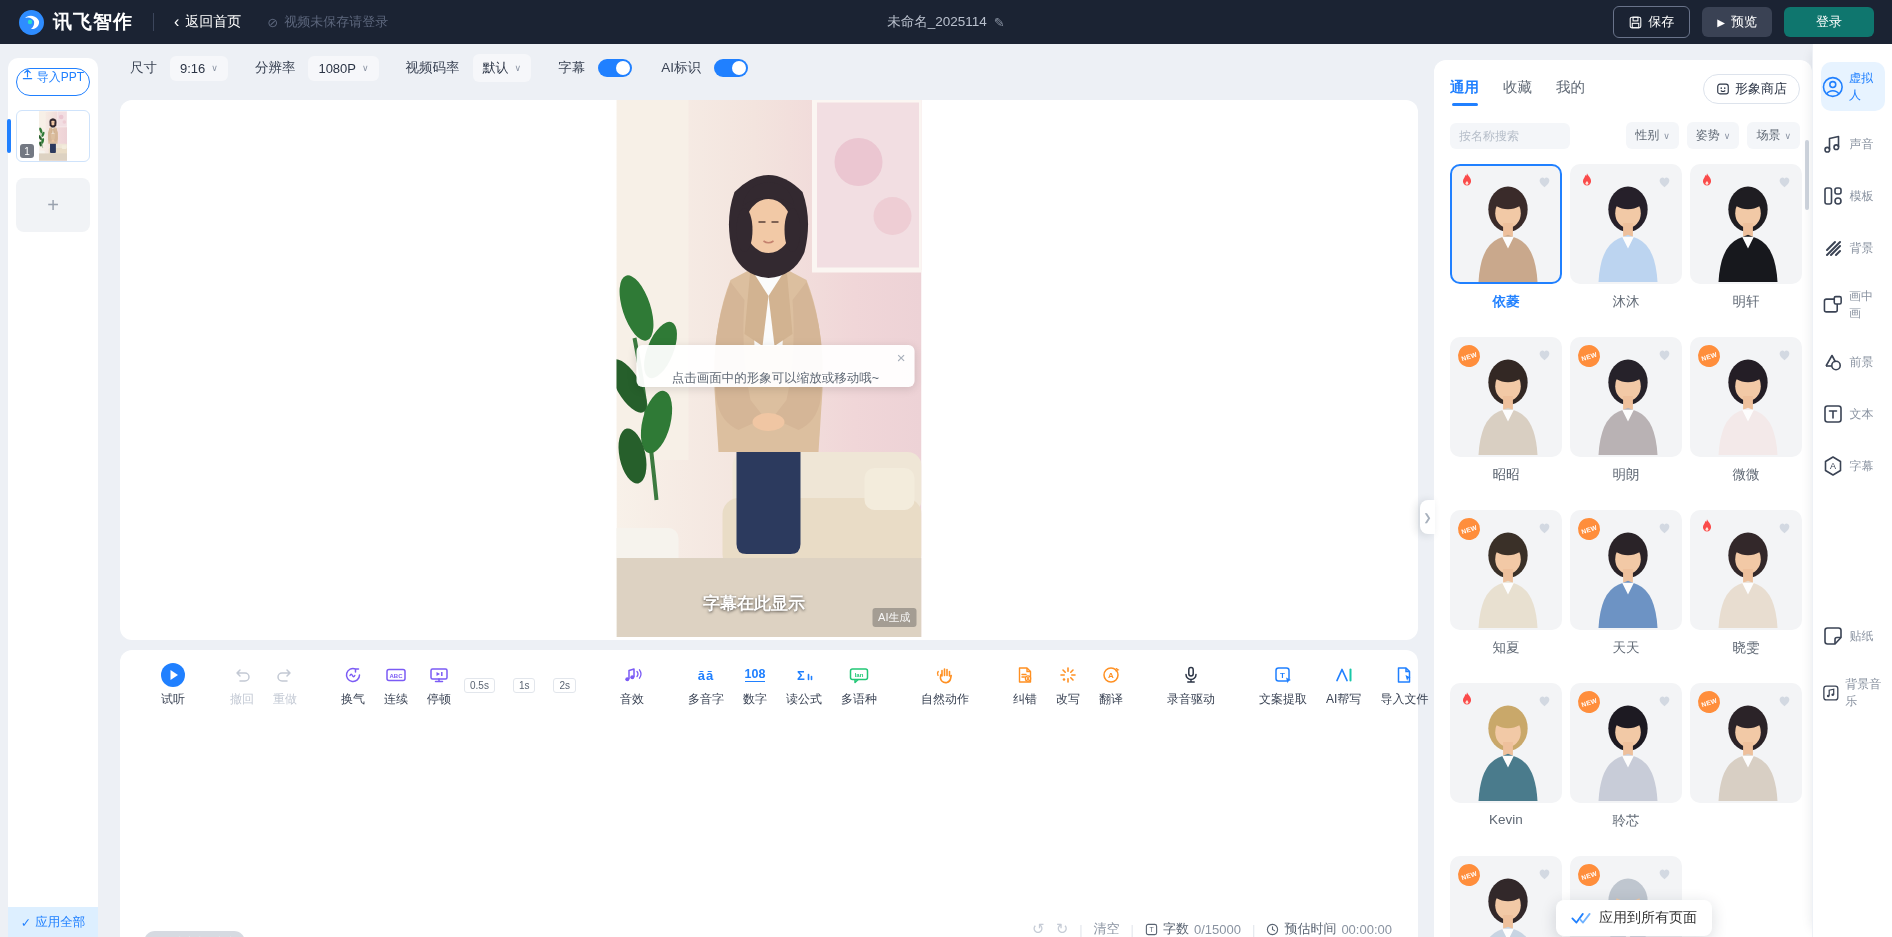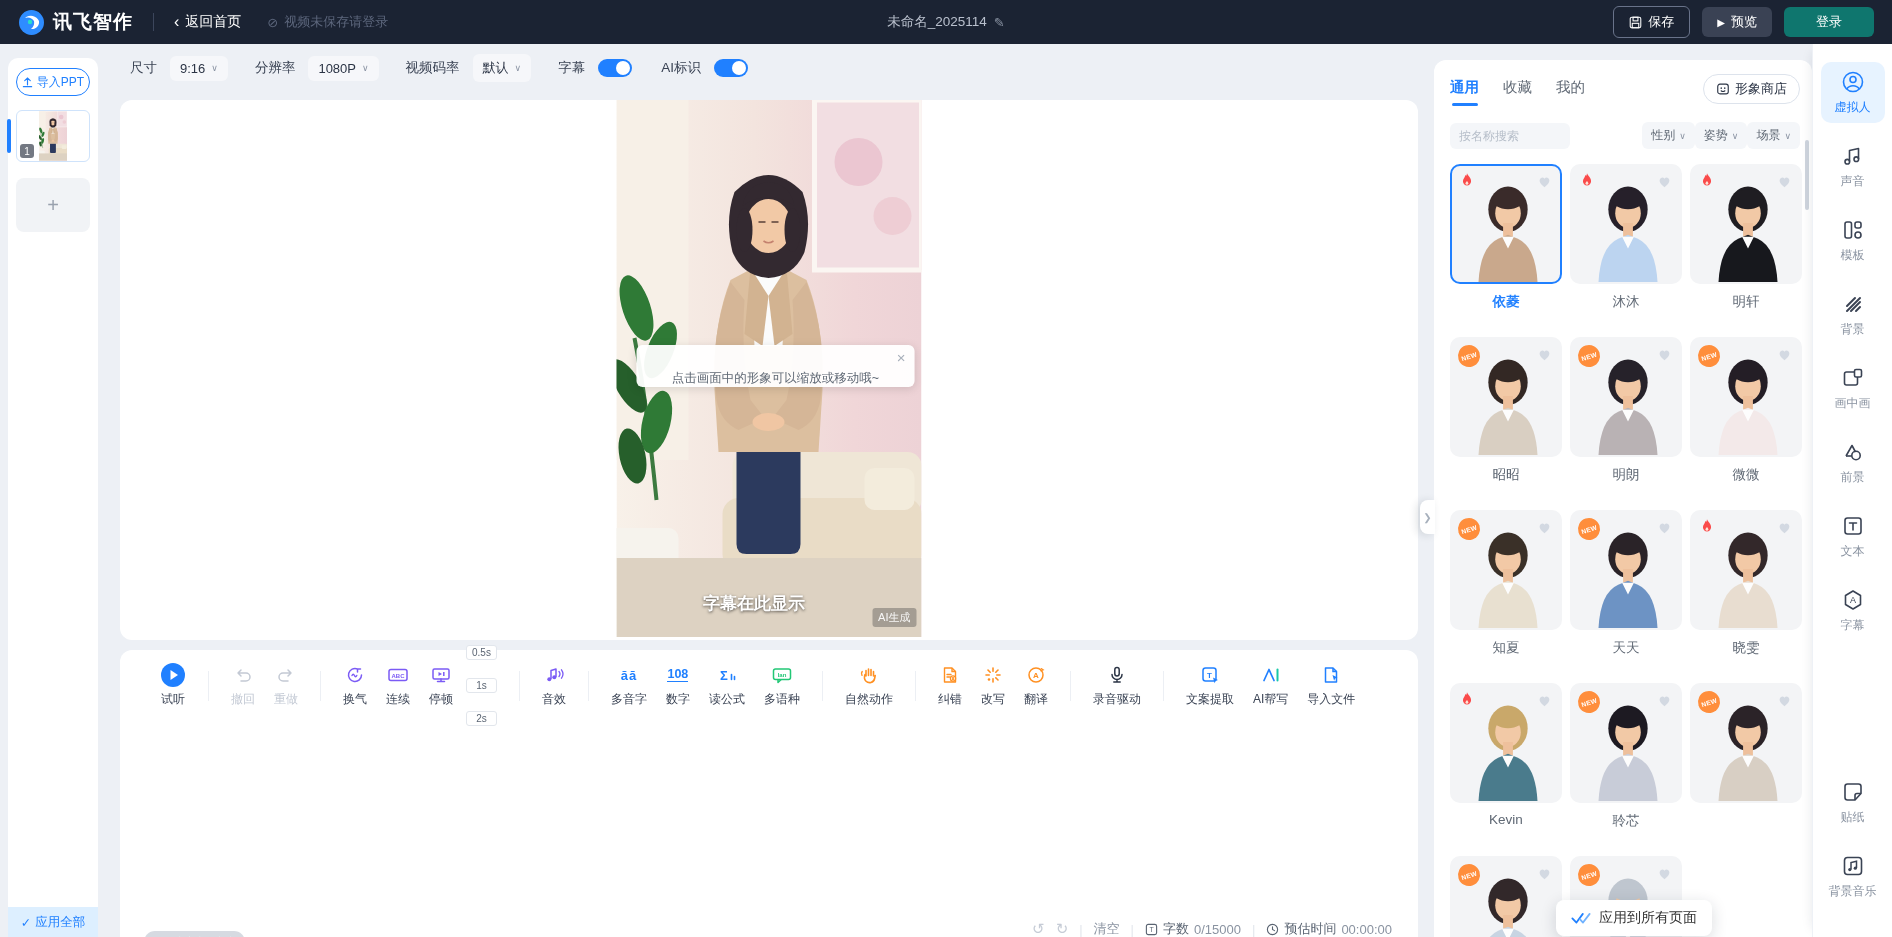--- a/index.html
+++ b/index.html
@@ -27,21 +27,21 @@
   
   .settings{position:absolute;left:130px;top:48px;height:40px;display:flex;align-items:center;gap:13px;z-index:5}
   .set-label{font-size:13.5px;color:#3a4354}
   .set-pill{display:flex;align-items:center;gap:6px;background:#f6f7fa;border-radius:6px;padding:5px 10px;font-size:13px;color:#2b3445;cursor:pointer;margin-right:14px}
   .vee{font-size:9px;color:#8a93a3}
   .toggle{width:34px;height:18px;border-radius:9px;background:#2080ff;position:relative;cursor:pointer;margin-right:16px}
   .toggle::after{content:"";position:absolute;right:2px;top:2px;width:14px;height:14px;border-radius:50%;background:#fff}
 
   
   .slides{position:absolute;left:8px;top:58px;width:90px;bottom:0;background:#fff;border-radius:10px 10px 0 0;padding:10px 8px;z-index:6}
-  .import-btn{height:28px;border:1px solid #2080ff;border-radius:15px;color:#2080ff;font-size:12px;display:flex;align-items:center;justify-content:center;gap:4px;cursor:pointer}
+  .import-btn{height:28px;border:1px solid #2080ff;border-radius:15px;color:#2080ff;font-size:12px;display:flex;align-items:flex-start;justify-content:center;gap:4px;cursor:pointer}
   .slide-thumb{margin-top:14px;width:74px;height:52px;background:#fff;border:1px solid #cfe3fb;border-radius:6px;position:relative;display:flex;align-items:center;justify-content:center;cursor:pointer}
   .slide-thumb::before{content:"";position:absolute;left:-10px;top:8px;width:4px;height:34px;border-radius:2px;background:#2080ff}
   .slide-num{position:absolute;left:3px;bottom:3px;width:14px;height:14px;background:rgba(90,96,108,.85);color:#fff;font-size:10px;border-radius:3px;display:flex;align-items:center;justify-content:center}
   .add-tile{margin-top:16px;width:74px;height:54px;background:#f1f3f6;border-radius:8px;display:flex;align-items:center;justify-content:center;color:#99a1ae;font-size:20px;cursor:pointer}
   .apply-all{position:absolute;left:0;right:0;bottom:0;height:30px;background:#ddefff;color:#2080ff;font-size:12.5px;display:flex;align-items:center;justify-content:center;gap:4px;cursor:pointer}
 
   
   .canvas-card{position:absolute;left:120px;top:100px;width:1298px;height:540px;background:#fff;border-radius:12px;z-index:3}
   .video{position:absolute;left:50%;transform:translateX(-50%);top:0;width:305px;height:537px;overflow:hidden}
   .v-tooltip{position:absolute;left:20px;top:245px;width:278px;height:42px;background:rgba(255,255,255,.95);border-radius:6px;box-shadow:0 2px 10px rgba(0,0,0,.13);display:flex;align-items:flex-end;justify-content:center;font-size:12.5px;color:#5f6874;z-index:4}
@@ -53,57 +53,57 @@
   .editor{position:absolute;left:120px;top:650px;width:1298px;height:300px;background:#fff;border-radius:12px;z-index:3}
   .tb-row{display:flex;align-items:center;gap:19px;padding:9px 0 0 40px;height:62px}
   .tb-item{display:flex;flex-direction:column;align-items:center;gap:4px;cursor:pointer}
   .tb-item .ib{height:24px;display:flex;align-items:center;justify-content:center}
   .tb-item .lb{font-size:12px;color:#3a4354;white-space:nowrap}
   .tb-item.disabled .lb{color:#c3c9d4}
   .tb-sep{width:1px;height:30px;background:#eceff4;margin:0 3px}
   .blue-g{color:#2080ff;font-weight:bold}
   .g-duoyin{font-size:13px;letter-spacing:1px}
   .g-num{font-size:12.5px;border-bottom:1.5px solid #2080ff;line-height:13px}
-  .pause-pills{display:flex;flex-direction:column;gap:18px;margin-left:-6px}
+  .pause-pills{display:flex;flex-direction:row;gap:18px;margin-left:-6px}
   .pp{border:1px solid #e2e6ec;border-radius:3px;font-size:10px;color:#5a6472;padding:0 5px;height:15px;line-height:14px;text-align:center;cursor:pointer;background:#fff}
   .ed-status{position:absolute;right:26px;bottom:12px;display:flex;align-items:center;gap:11px;font-size:13px;color:#5a6472}
   .ed-status .dim{color:#c6ccd6;font-size:15px;cursor:pointer}
   .ed-status .sep{color:#e3e7ed}
   .ed-status .grp{display:flex;align-items:center;gap:5px;cursor:pointer}
   .ai-note{position:absolute;left:24px;bottom:-3px;height:22px;border-radius:11px;background:#d6dae1;color:#f4f6f9;font-size:10px;display:flex;align-items:center;padding:0 11px}
 
   
   .rpanel{position:absolute;left:1434px;top:60px;width:378px;bottom:0;background:#fff;border-radius:12px 12px 0 0;padding:14px 12px 0 16px;z-index:6}
   .tabs{display:flex;align-items:center;gap:24px}
   .tab{font-size:14.5px;color:#5f6874;cursor:pointer;position:relative;padding-bottom:9px}
   .tab.active{color:#2080ff;font-weight:bold}
   .tab.active::after{content:"";position:absolute;left:2px;bottom:0;width:26px;height:3px;border-radius:2px;background:#2080ff}
   .store-btn{margin-left:auto;display:flex;align-items:center;gap:5px;border:1px solid #dde3ec;border-radius:16px;padding:5px 12px;font-size:13px;color:#2b3445;cursor:pointer;margin-bottom:6px}
   .filter-row{display:flex;align-items:center;margin-top:12px}
   .search{width:120px;height:26px;background:#f4f6f9;border:none;border-radius:6px;padding:0 9px;font-size:12px;color:#be185d;outline:none}
   .search::placeholder{color:#b6bec9}
-  .filters{margin-left:auto;display:flex;}
+  .filters{margin-left:auto;display:flex;gap:8px}
   .fpill{display:flex;align-items:center;gap:4px;background:#f4f6f9;border-radius:6px;padding:5px 9px;font-size:12px;color:#5f6874;cursor:pointer}
   .grid{margin-top:15px;display:grid;grid-template-columns:repeat(3,112px);column-gap:8px;row-gap:26px}
   .avatar-cell{width:112px;cursor:pointer}
   .avatar-card{height:120px;background:#f3f4f6;border-radius:10px;border:2px solid transparent;position:relative;overflow:hidden}
   .avatar-cell.selected .avatar-card{border-color:#2080ff}
   .avatar-cell.selected .avatar-name{color:#2080ff;font-weight:bold}
   .avatar-name{text-align:center;margin-top:9px;font-size:13.5px;color:#5f6874;min-height:16px}
   .badge{position:absolute;left:6px;top:6px;z-index:2}
   .badge-new{width:22px;height:22px;border-radius:50%;background:#ff8e3c;color:#fff;font-size:6.5px;font-weight:bold;display:flex;align-items:center;justify-content:center;transform:rotate(-18deg);letter-spacing:.3px}
   .heart{position:absolute;right:7px;top:7px;z-index:2}
   .person{position:absolute;left:0;bottom:0}
   .rp-scroll{position:absolute;right:3px;top:80px;width:4px;height:70px;border-radius:2px;background:#cfd5de}
   .collapse{position:absolute;left:-14px;top:440px;width:15px;height:34px;background:#fff;border-radius:8px 0 0 8px;box-shadow:-3px 1px 8px rgba(30,40,60,.14);display:flex;align-items:center;justify-content:center;color:#a7b0bc;font-size:10px;cursor:pointer}
   .apply-pages{position:absolute;left:1556px;top:900px;background:#fff;border-radius:8px;box-shadow:0 4px 16px rgba(20,30,50,.16);padding:9px 15px;display:flex;align-items:center;gap:8px;font-size:14px;color:#333;z-index:60;white-space:nowrap;cursor:pointer}
 
   
   .rail{position:absolute;left:1812px;top:44px;width:80px;bottom:0;background:#fff;border-left:1px solid #eef1f6;box-shadow:-6px 0 12px -9px rgba(30,40,60,.18);display:flex;flex-direction:column;align-items:center;padding-top:18px;z-index:7}
-  .rail-item{width:64px;padding:8px 0 7px;display:flex;flex-direction:column;align-items:center;gap:5px;margin-bottom:13px;border-radius:10px;color:#3a4354;cursor:pointer}
+  .rail-item{width:64px;padding:8px 0 7px;display:flex;flex-direction:row;align-items:center;gap:5px;margin-bottom:13px;border-radius:10px;color:#3a4354;cursor:pointer}
   .rail-item .rl{font-size:12px;color:#8a93a1}
   .rail-item.active{background:#e7f3ff;color:#2080ff}
   .rail-item.active .rl{color:#2080ff}
   .rail-item.gap{margin-top:118px}
 </style>
 </head>
 <body>
 
 <svg width="0" height="0" aria-hidden="true">
   <defs>

